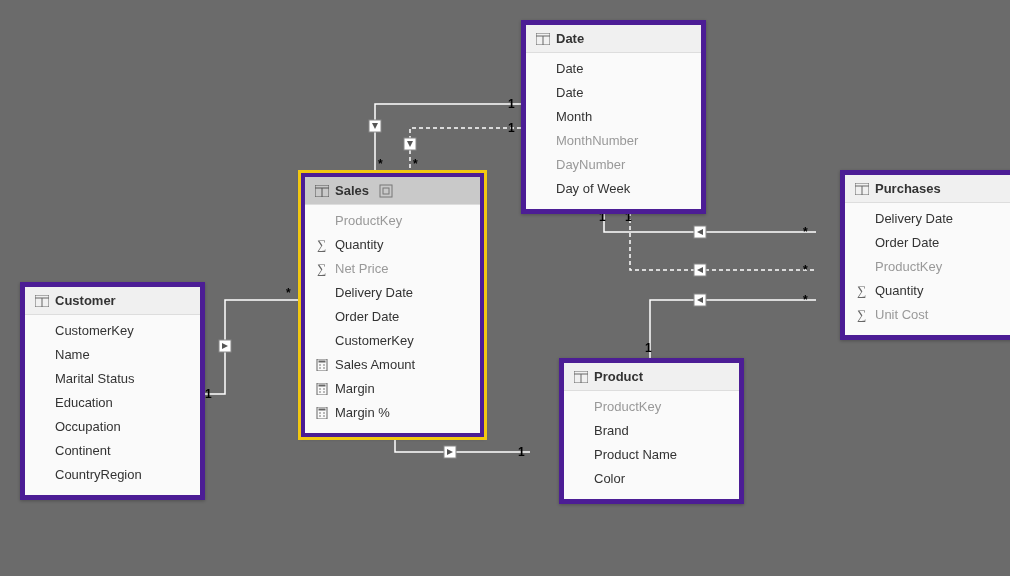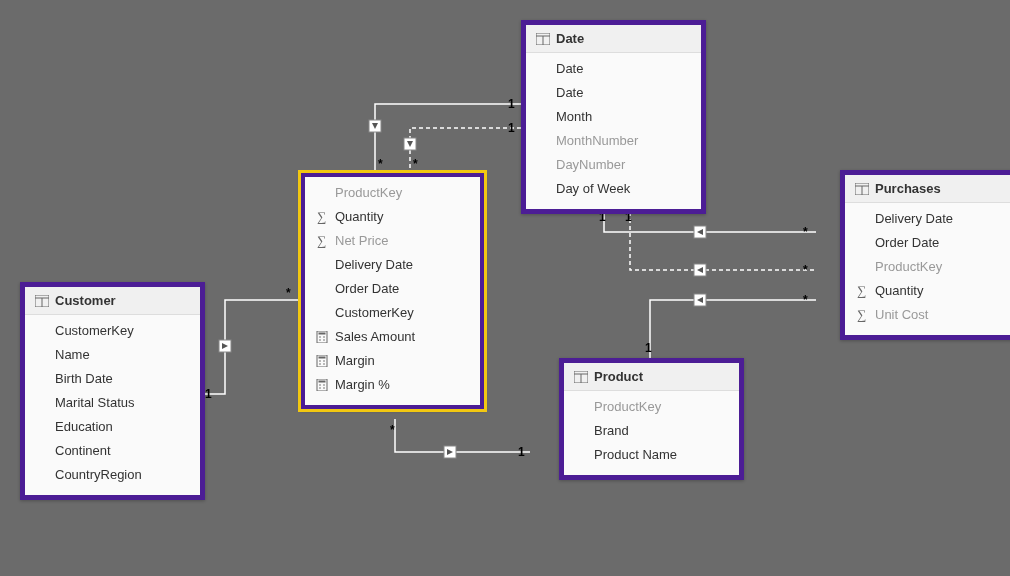--- a/index.html
+++ b/index.html
@@ -81,42 +81,58 @@
     <div class="f">
         <span class="ic"></span>
         <span>CustomerKey</span>
       </div>
     <div class="f">
         <span class="ic"></span>
         <span>Name</span>
       </div>
     <div class="f">
         <span class="ic"></span>
-        <span>Birth Date</span>
-      </div>
-    <div class="f">
-        <span class="ic"></span>
         <span>Marital Status</span>
       </div>
     <div class="f">
         <span class="ic"></span>
         <span>Education</span>
       </div>
     <div class="f">
         <span class="ic"></span>
+        <span>Occupation</span>
+      </div>
+    <div class="f">
+        <span class="ic"></span>
         <span>Continent</span>
       </div>
     <div class="f">
         <span class="ic"></span>
         <span>CountryRegion</span>
       </div>
   </div>
 </div>
 
 <div class="table sel" style="left:300px;top:172px;width:175px">
+  <div class="thead sel">
+    <span class="ic-table">
+      <svg viewBox="0 0 14 12">
+          <rect x="0" y="0" width="14" height="12" fill="none" stroke="#555"></rect>
+          <line x1="0" y1="3" x2="14" y2="3" stroke="#555"></line>
+          <line x1="7" y1="3" x2="7" y2="12" stroke="#555"></line>
+        </svg>
+    </span>
+    <span>Sales</span>
+    <span class="ic-badge">
+      <svg viewBox="0 0 14 14">
+          <rect x="1" y="1" width="12" height="12" fill="none" stroke="#777"></rect>
+          <rect x="4" y="4" width="6" height="6" fill="none" stroke="#777"></rect>
+        </svg>
+    </span>
+  </div>
   <div class="fields">
     <div class="f dim">
         <span class="ic"></span>
         <span>ProductKey</span>
       </div>
     <div class="f">
         <span class="ic ic-sigma">∑</span>
         <span>Quantity</span>
       </div>
     <div class="f dim">
@@ -233,20 +249,24 @@
         <span>ProductKey</span>
       </div>
     <div class="f">
         <span class="ic"></span>
         <span>Brand</span>
       </div>
     <div class="f">
         <span class="ic"></span>
         <span>Product Name</span>
       </div>
+    <div class="f">
+        <span class="ic"></span>
+        <span>Color</span>
+      </div>
   </div>
 </div>
 
 <div class="table" style="left:840px;top:170px;width:175px">
   <div class="thead">
     <span class="ic-table">
       <svg viewBox="0 0 14 12">
           <rect x="0" y="0" width="14" height="12" fill="none" stroke="#666"></rect>
           <line x1="0" y1="3" x2="14" y2="3" stroke="#666"></line>
           <line x1="7" y1="3" x2="7" y2="12" stroke="#666"></line>

